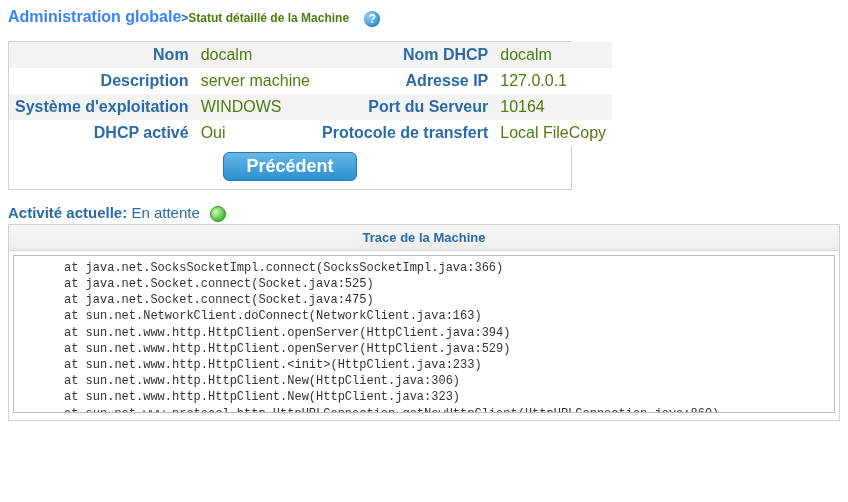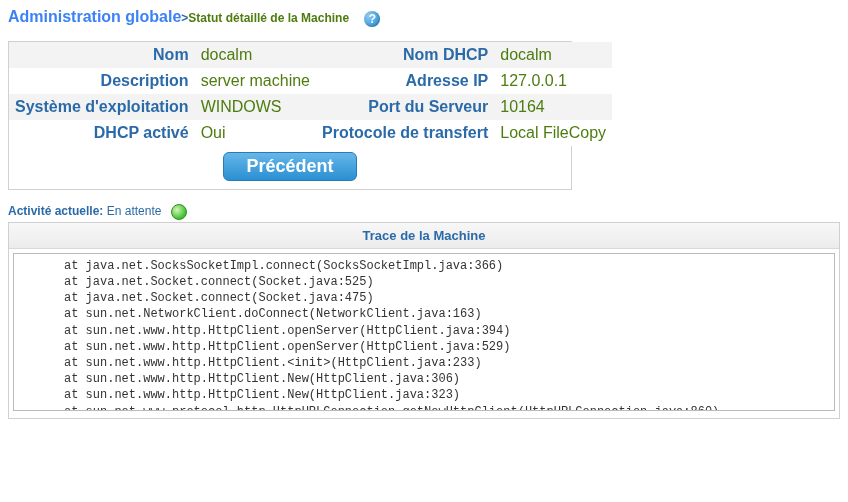--- a/index.html
+++ b/index.html
@@ -92,21 +92,21 @@
     color: #fff;
     font-weight: bold;
     font-size: 18px;
     padding: 3px 22px;
     border: 1px solid #2a7bb5;
     border-radius: 6px;
     cursor: pointer;
   }
   .activity {
     margin-top: 14px;
-    font-size: 12px;
+    font-size: 15px;
   }
   .activity-label {
     color: #2b6aa8;
     font-weight: bold;
   }
   .activity-status {
     color: #2b6aa8;
   }
   .status-icon {
     display: inline-block;

